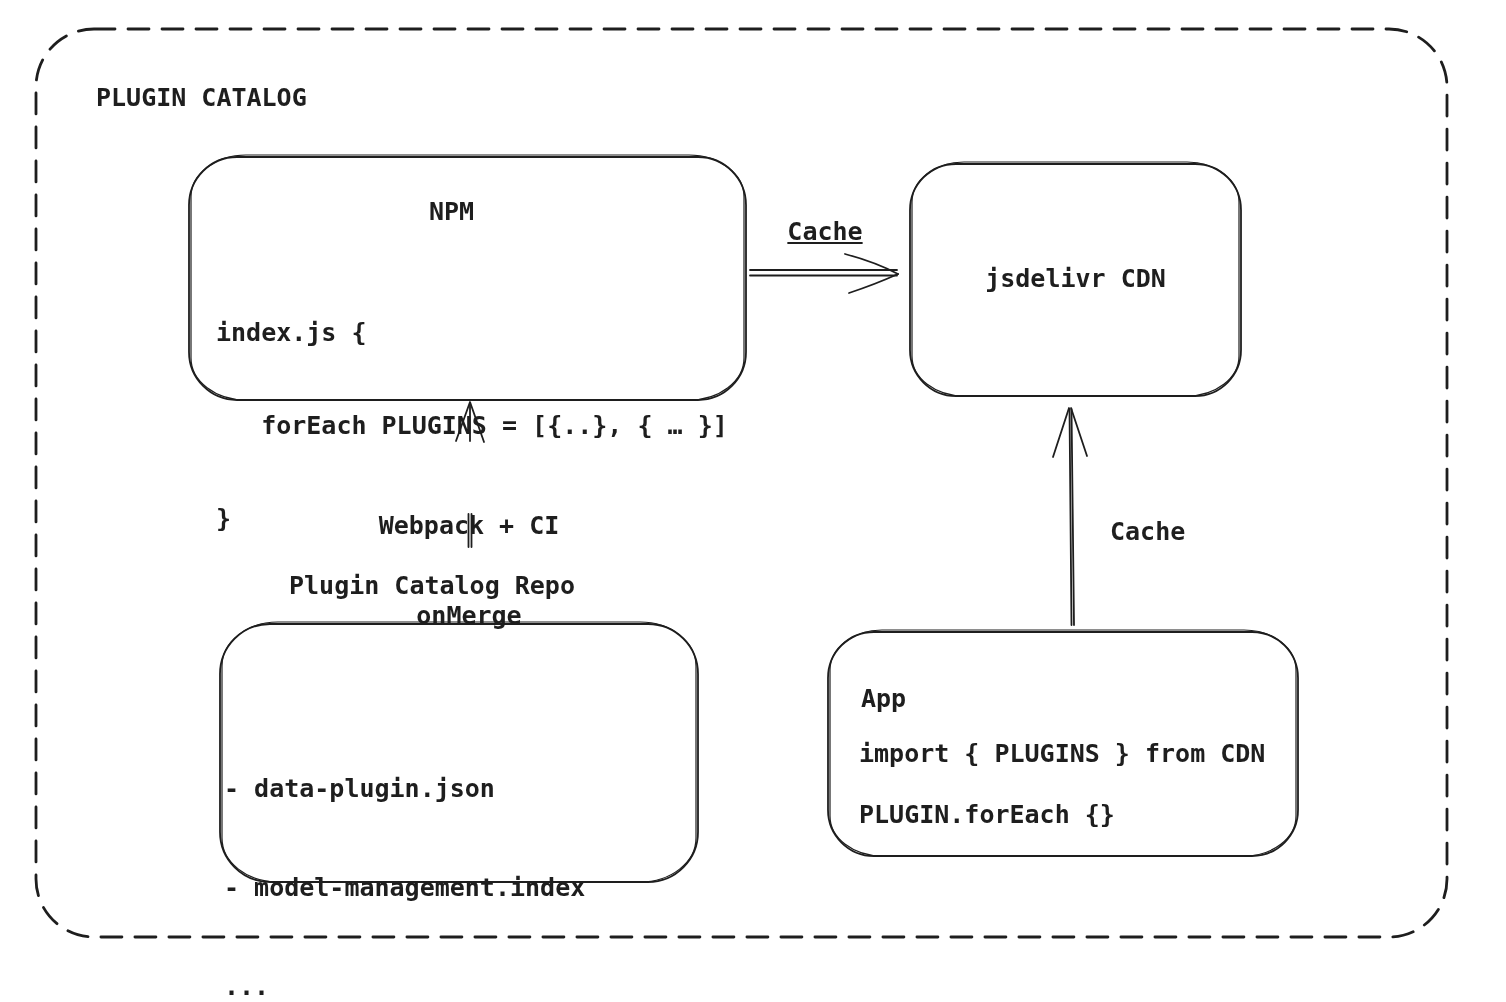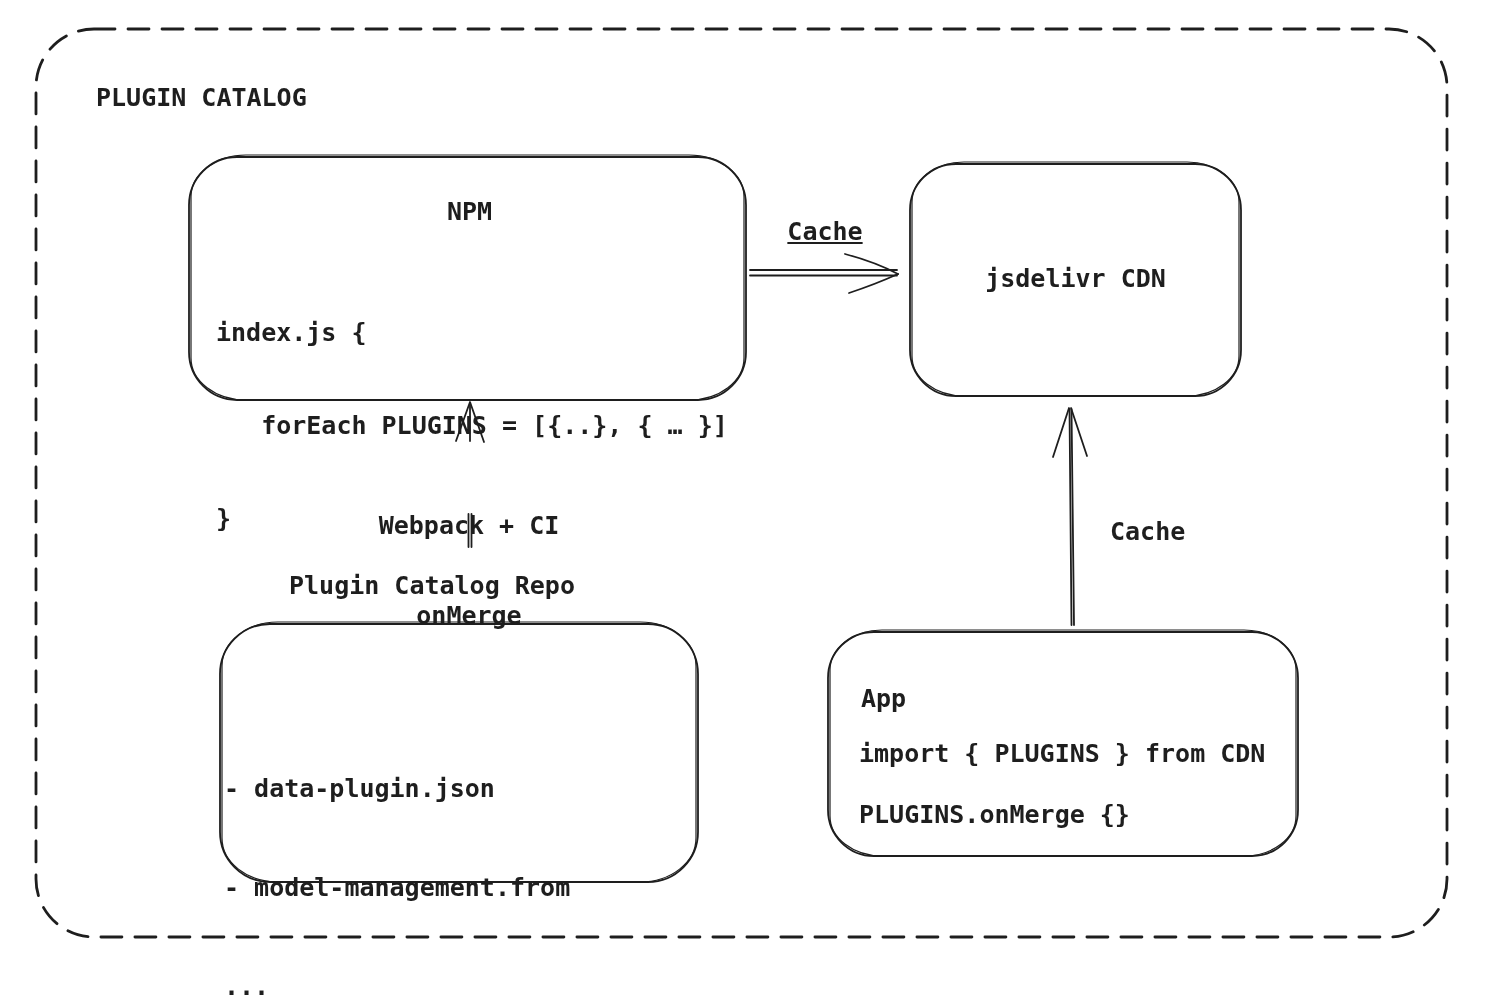--- a/index.html
+++ b/index.html
@@ -96,42 +96,42 @@
     <g>
       <path class="arrow" d="M1071.5 625 L1069.5 409"></path>
       <path class="arrow" d="M1074 625 L1071.5 409"></path>
       <path class="arrow" d="M1053 457 L1069 408"></path>
       <path class="arrow" d="M1087 456 L1071 408"></path>
     </g>
   </svg>
 
   <div class="label" style="left:96px; top:82px;">PLUGIN CATALOG</div>
 
-  <div class="label center" style="left:191px; top:196px; width:557px;">NPM</div>
+  <div class="label center" style="left:173px; top:196px; width:557px;">NPM</div>
   <div class="label code-block" style="left:216px; top:255px;">
     <div>index.js {</div>
     <div>   forEach PLUGINS = [{..}, { … }]</div>
     <div>}</div>
   </div>
 
   <div class="label center" style="left:750px; top:216px; width:150px;text-decoration:underline;">Cache</div>
 
   <div class="label center" style="left:910px; top:263px; width:331px;">jsdelivr CDN</div>
 
   <div class="label center edge-label-stack" style="left:349px; top:451px; width:240px;">
     <div>Webpack + CI</div>
     <div>onMerge</div>
   </div>
 
   <div class="label" style="left:289px; top:570px;">Plugin Catalog Repo</div>
   <div class="label file-list" style="left:224px; top:706px;">
     <div>- data-plugin.json</div>
-    <div>- model-management.from</div>
+    <div>- model-management.index</div>
     <div>...</div>
   </div>
 
   <div class="label" style="left:861px; top:683px;">App</div>
   <div class="label" style="left:859px; top:738px;">import { PLUGINS } from CDN</div>
-  <div class="label" style="left:859px; top:799px;">PLUGINS.onMerge {}</div>
+  <div class="label" style="left:859px; top:799px;">PLUGIN.forEach {}</div>
 
   <div class="label" style="left:1110px; top:516px;">Cache</div>
 
 </div>
 
 </body></html>

